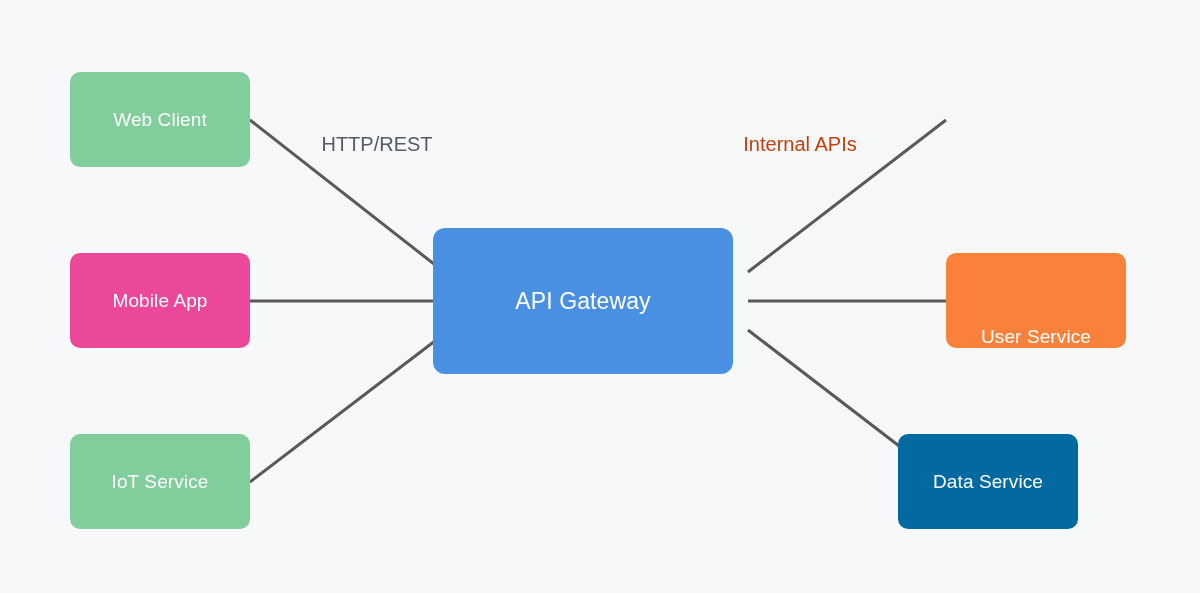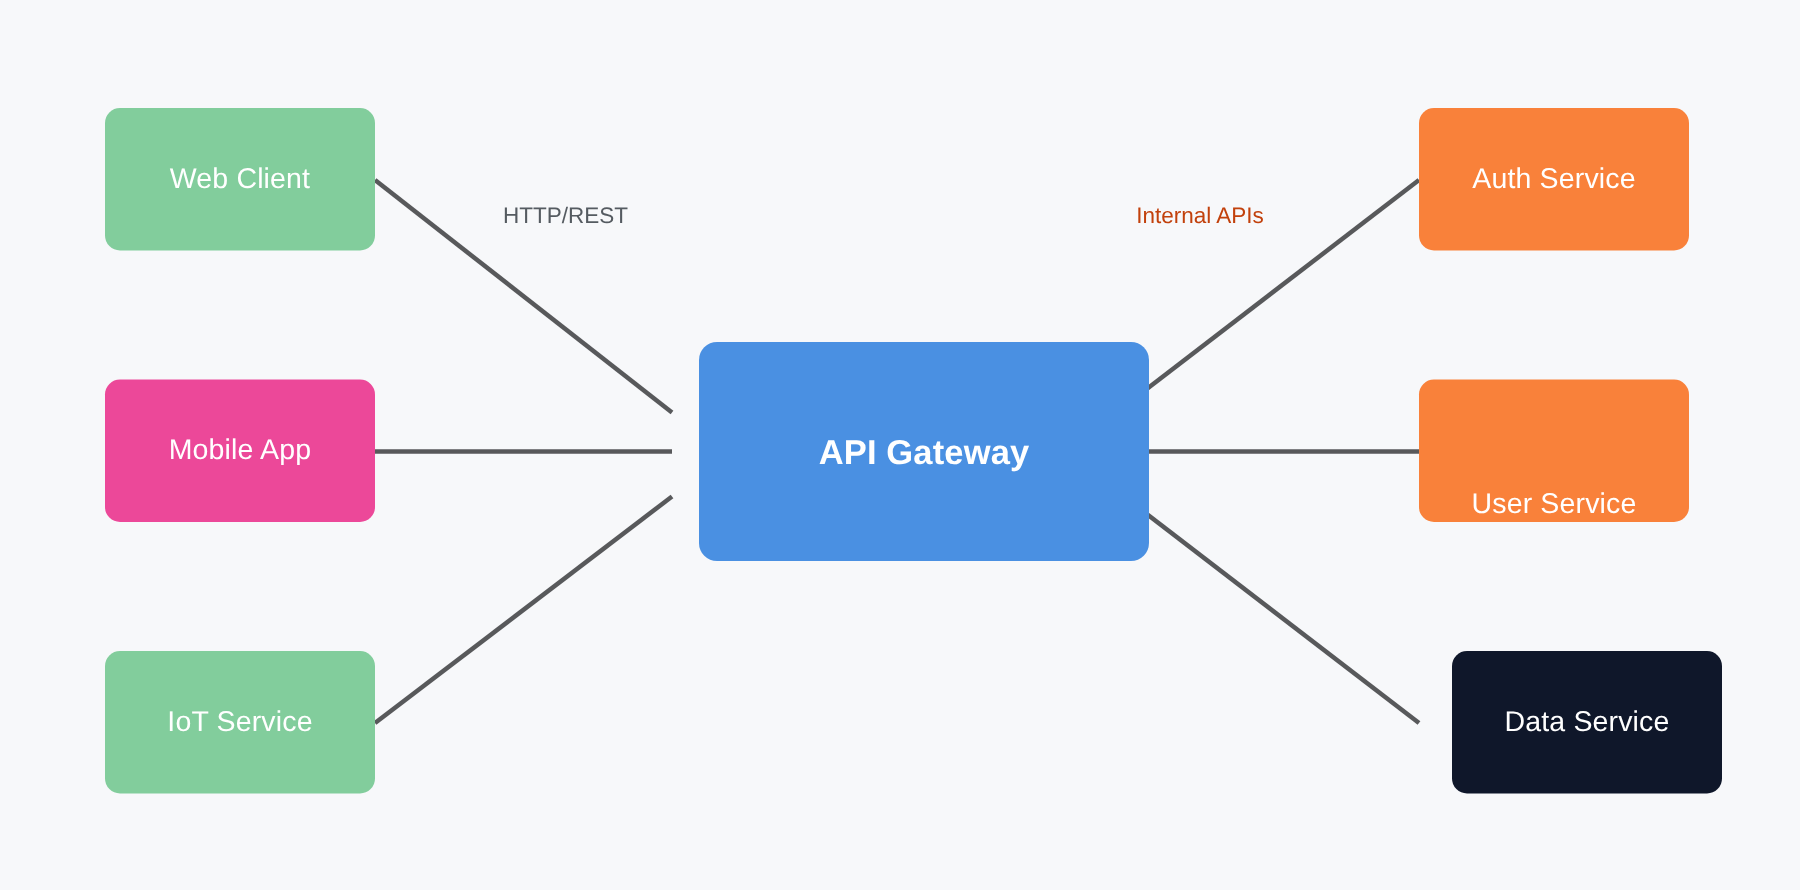--- a/index.html
+++ b/index.html
@@ -58,21 +58,21 @@
   .node-gateway {
     width: 300px;
     height: 146px;
     border-radius: 12px;
     background: #4a90e2;
     font-size: 23px;
   }
   .edge-label {
     position: absolute;
     z-index: 3;
-    font-size: 15px;
+    font-size: 20px;
     color: #555b61;
     font-family: "Liberation Sans", sans-serif;
     white-space: nowrap;
     transform: translate(-50%, -50%);
   }
 </style>
 </head>
 <body style="background: rgb(247, 248, 250);">
 
 <div id="diagram-canvas" style="background: rgb(247, 248, 250);">
@@ -91,33 +91,30 @@
   </div>
 
   <div class="node node-client" style="left: 70px; top: 253px; width: 180px; height: 95px; background: #ec4899; color: rgb(255, 255, 255);">
     <span>Mobile App</span>
   </div>
 
   <div class="node node-client" style="left: 70px; top: 434px; width: 180px; height: 95px; background: rgb(130, 205, 156); color: rgb(255, 255, 255);">
     <span>IoT Service</span>
   </div>
 
-  <div class="node node-gateway" style="left: 466px; top: 228px; width: 300px; height: 146px; background: rgb(74, 144, 226); color: rgb(255, 255, 255); font-weight: bold;">
+  <div class="node node-gateway" style="left: 433px; top: 228px; width: 300px; height: 146px; background: rgb(74, 144, 226); color: rgb(255, 255, 255);">
     <span>API Gateway</span>
   </div>
 
-  <div class="node node-service" style="left: 946px; top: 72px; width: 180px; height: 95px; background: rgb(249, 129, 58); color: rgb(255, 255, 255);">
-    <span>Auth Service</span>
-  </div>
 
   <div class="node node-service" style="left: 946px; top: 253px; width: 180px; height: 95px; background: rgb(249, 129, 58); color: rgb(255, 255, 255); align-items: flex-end;">
     <span>User Service</span>
   </div>
 
-  <div class="node node-service" style="left: 968px; top: 434px; width: 180px; height: 95px; background: #0f172a; color: rgb(255, 255, 255);">
+  <div class="node node-service" style="left: 898px; top: 434px; width: 180px; height: 95px; background: #0369a1; color: rgb(255, 255, 255);">
     <span>Data Service</span>
   </div>
 
   <div class="edge-label" style="left: 377px; top: 144px; color: rgb(85, 91, 97);">
     <span>HTTP/REST</span>
   </div>
 
   <div class="edge-label" style="left: 800px; top: 144px; color: #c2410c;">
     <span>Internal APIs</span>
   </div>

